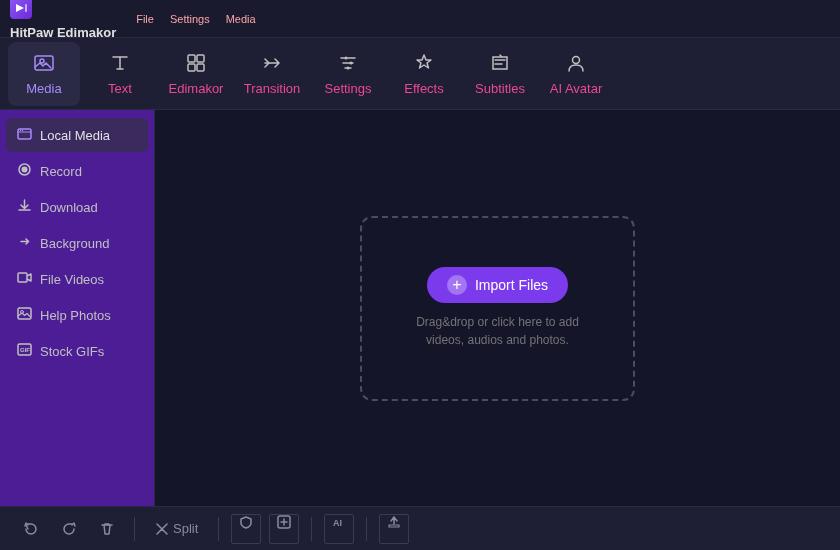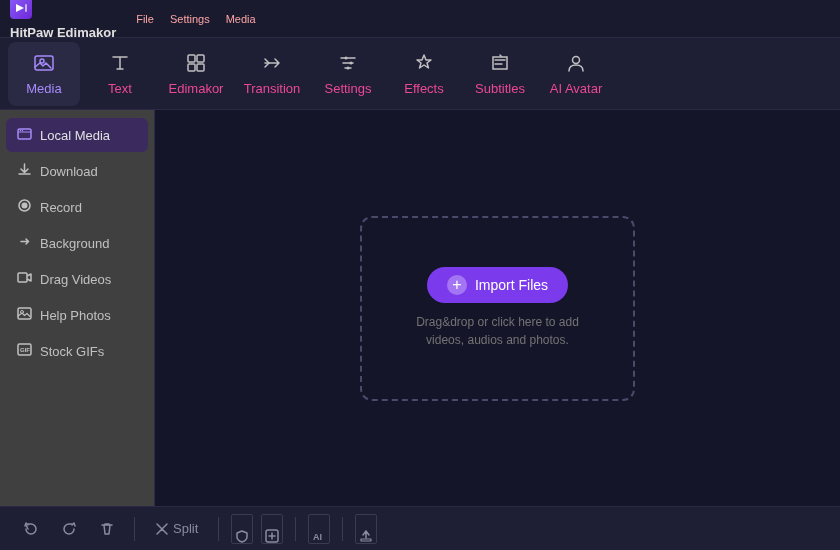--- a/index.html
+++ b/index.html
@@ -97,21 +97,21 @@
     
     .main-content {
       display: flex;
       flex: 1;
       overflow: hidden;
     }
 
     
     .sidebar {
       width: 155px;
-      background: #404040;
+      background: #4c1d95;
       padding: 8px 6px;
       display: flex;
       flex-direction: column;
       gap: 2px;
       border-right: 1px solid #2a2a45;
     }
     .sidebar-item {
       display: flex;
       align-items: center;
       gap: 8px;
@@ -218,24 +218,24 @@
       gap: 4px;
       color: #8a8aa0;
       cursor: pointer;
       font-size: 13px;
       padding: 4px 8px;
       border-radius: 5px;
       background: none;
       border: none;
     }
     .bottom-icon-btn {
-      width: 22px;
+      width: 30px;
       height: 30px;
       display: flex;
-      align-items: flex-end;
+      align-items: flex-start;
       justify-content: center;
       border-radius: 2px;
       cursor: pointer;
       color: #8a8aa0;
       font-size: 14px;
       background: none;
       border: 1.5px solid #3a3a55;
     }
   </style>
 </head>
@@ -359,54 +359,54 @@
           <circle cx="3.5" cy="4.5" r="0.7" fill="#a78bfa"></circle>
           <circle cx="5.5" cy="4.5" r="0.7" fill="#a78bfa"></circle>
         </svg>
       </span>
       <span>Local Media</span>
     </div>
 
     <div class="sidebar-item">
       <span class="si-icon">
         <svg width="15" height="15" viewBox="0 0 15 15" fill="none">
+          <circle cx="7.5" cy="7.5" r="5.5" stroke="#c0c0c0" stroke-width="1.5" fill="none"></circle>
+          <circle cx="7.5" cy="7.5" r="3" fill="#c0c0c0"></circle>
+        </svg>
+      </span>
+      <span>Record</span>
+    </div>
+
+    <div class="sidebar-item">
+      <span class="si-icon">
+        <svg width="15" height="15" viewBox="0 0 15 15" fill="none">
           <path d="M7.5 2v8M4 7l3.5 3.5L11 7" stroke="#c0c0c0" stroke-width="1.5" stroke-linecap="round" stroke-linejoin="round"></path>
           <path d="M2 12h11" stroke="#c0c0c0" stroke-width="1.5" stroke-linecap="round"></path>
         </svg>
       </span>
       <span>Download</span>
     </div>
 
     <div class="sidebar-item">
       <span class="si-icon">
         <svg width="15" height="15" viewBox="0 0 15 15" fill="none">
-          <circle cx="7.5" cy="7.5" r="5.5" stroke="#c0c0c0" stroke-width="1.5" fill="none"></circle>
-          <circle cx="7.5" cy="7.5" r="3" fill="#c0c0c0"></circle>
-        </svg>
-      </span>
-      <span>Record</span>
-    </div>
-
-    <div class="sidebar-item">
-      <span class="si-icon">
-        <svg width="15" height="15" viewBox="0 0 15 15" fill="none">
           <path d="M4 7.5l7.5 0M9 5l2.5 2.5L9 10" stroke="#c0c0c0" stroke-width="1.5" stroke-linecap="round" stroke-linejoin="round"></path>
         </svg>
       </span>
       <span>Background</span>
     </div>
 
     <div class="sidebar-item">
       <span class="si-icon">
         <svg width="15" height="15" viewBox="0 0 15 15" fill="none">
           <rect x="1" y="3" width="9" height="9" rx="1" stroke="#c0c0c0" stroke-width="1.5" fill="none"></rect>
           <path d="M10 6l4-2v7l-4-2" stroke="#c0c0c0" stroke-width="1.5" stroke-linejoin="round" fill="none"></path>
         </svg>
       </span>
-      <span>Drag Videos</span>
+      <span>File Videos</span>
     </div>
 
     <div class="sidebar-item">
       <span class="si-icon">
         <svg width="15" height="15" viewBox="0 0 15 15" fill="none">
           <rect x="1" y="2" width="13" height="11" rx="1.5" stroke="#c0c0c0" stroke-width="1.5" fill="none"></rect>
           <circle cx="5" cy="6" r="1.5" stroke="#c0c0c0" stroke-width="1" fill="none"></circle>
           <path d="M1 10l4-3 2.5 2.5 2.5-2 3 3" stroke="#c0c0c0" stroke-width="1.2" stroke-linecap="round"></path>
         </svg>
       </span>

